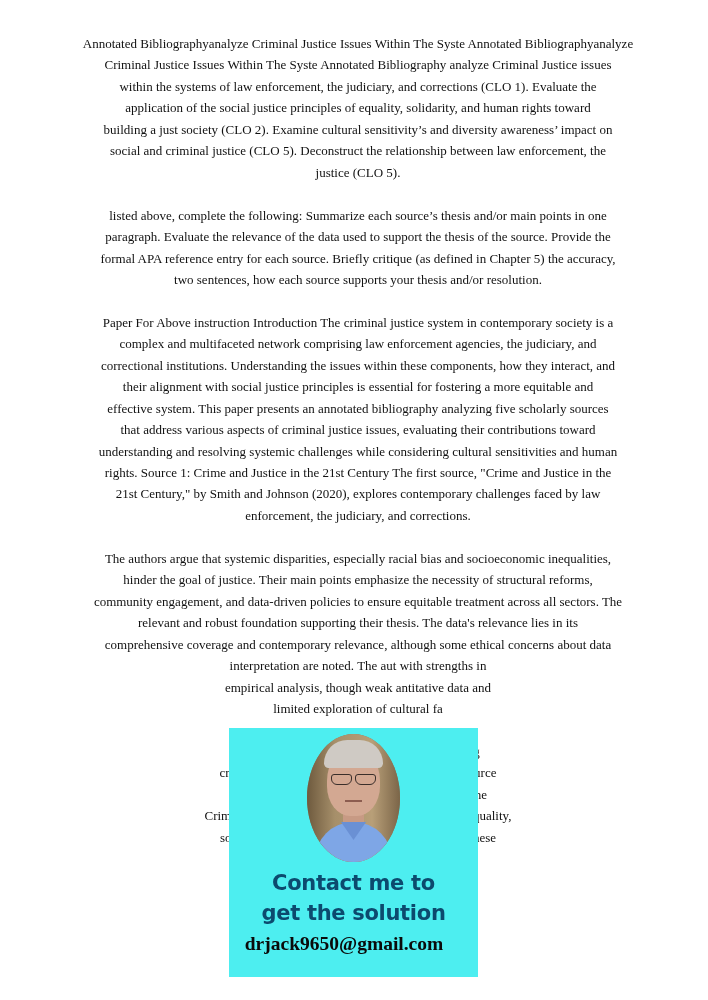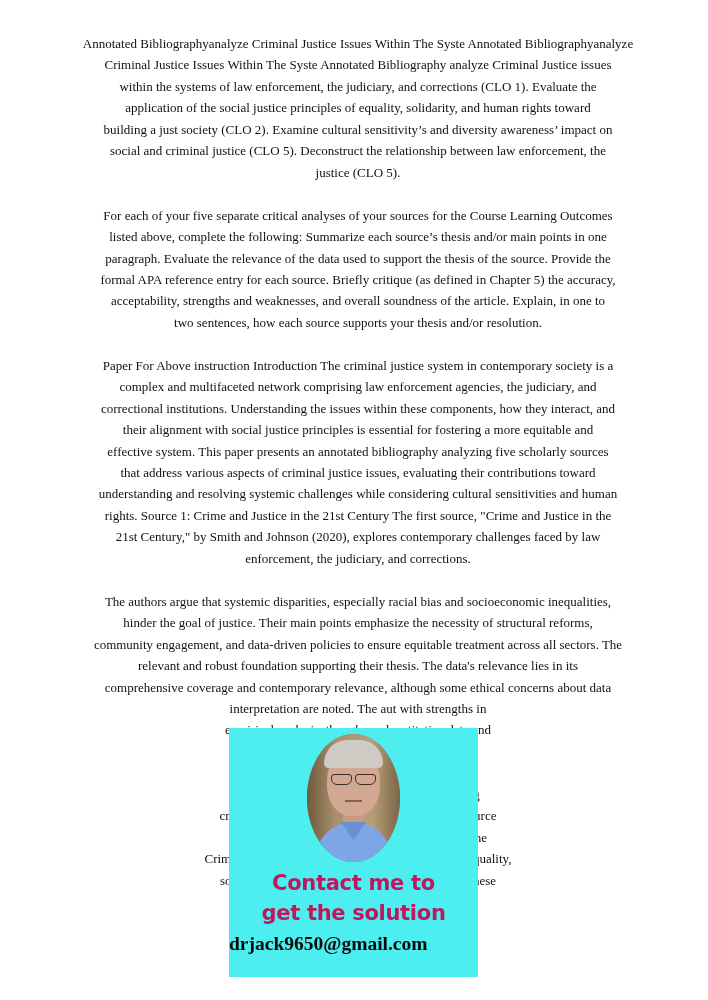--- a/index.html
+++ b/index.html
@@ -111,29 +111,30 @@
     .promo-title {
       position: absolute;
       left: 0;
       top: 140px;
       width: 249px;
       text-align: center;
       font-family: "DejaVu Sans", "Liberation Sans", sans-serif;
       font-weight: bold;
       font-size: 21px;
       line-height: 30px;
-      color: #be185d;
+      color: #0c4a6e;
       letter-spacing: -0.3px;
     }
     .promo-title span { display: block; }
     .promo-email {
       position: absolute;
       left: 0;
       top: 203px;
       width: 230px;
+      text-align: center;
       font-family: "Liberation Serif", "DejaVu Serif", serif;
       font-weight: bold;
       font-size: 19.5px;
       line-height: 26px;
       color: #0a0a0a;
     }
   </style>
 </head>
 <body>
 
@@ -141,25 +142,23 @@
   <p class="para">
     <span class="line">Annotated Bibliographyanalyze Criminal Justice Issues Within The Syste Annotated Bibliographyanalyze</span>
     <span class="line">Criminal Justice Issues Within The Syste Annotated Bibliography analyze Criminal Justice issues</span>
     <span class="line">within the systems of law enforcement, the judiciary, and corrections (CLO 1). Evaluate the</span>
     <span class="line">application of the social justice principles of equality, solidarity, and human rights toward</span>
     <span class="line">building a just society (CLO 2). Examine cultural sensitivity’s and diversity awareness’ impact on</span>
     <span class="line">social and criminal justice (CLO 5). Deconstruct the relationship between law enforcement, the</span>
     <span class="line">justice (CLO 5).</span>
   </p>
   <p class="para">
-    <span class="line">For each of your five separate critical analyses of your sources for the Course Learning Outcomes</span>
     <span class="line">listed above, complete the following: Summarize each source’s thesis and/or main points in one</span>
     <span class="line">paragraph. Evaluate the relevance of the data used to support the thesis of the source. Provide the</span>
     <span class="line">formal APA reference entry for each source. Briefly critique (as defined in Chapter 5) the accuracy,</span>
-    <span class="line">acceptability, strengths and weaknesses, and overall soundness of the article. Explain, in one to</span>
     <span class="line">two sentences, how each source supports your thesis and/or resolution.</span>
   </p>
   <p class="para">
     <span class="line">Paper For Above instruction Introduction The criminal justice system in contemporary society is a</span>
     <span class="line">complex and multifaceted network comprising law enforcement agencies, the judiciary, and</span>
     <span class="line">correctional institutions. Understanding the issues within these components, how they interact, and</span>
     <span class="line">their alignment with social justice principles is essential for fostering a more equitable and</span>
     <span class="line">effective system. This paper presents an annotated bibliography analyzing five scholarly sources</span>
     <span class="line">that address various aspects of criminal justice issues, evaluating their contributions toward</span>
     <span class="line">understanding and resolving systemic challenges while considering cultural sensitivities and human</span>

